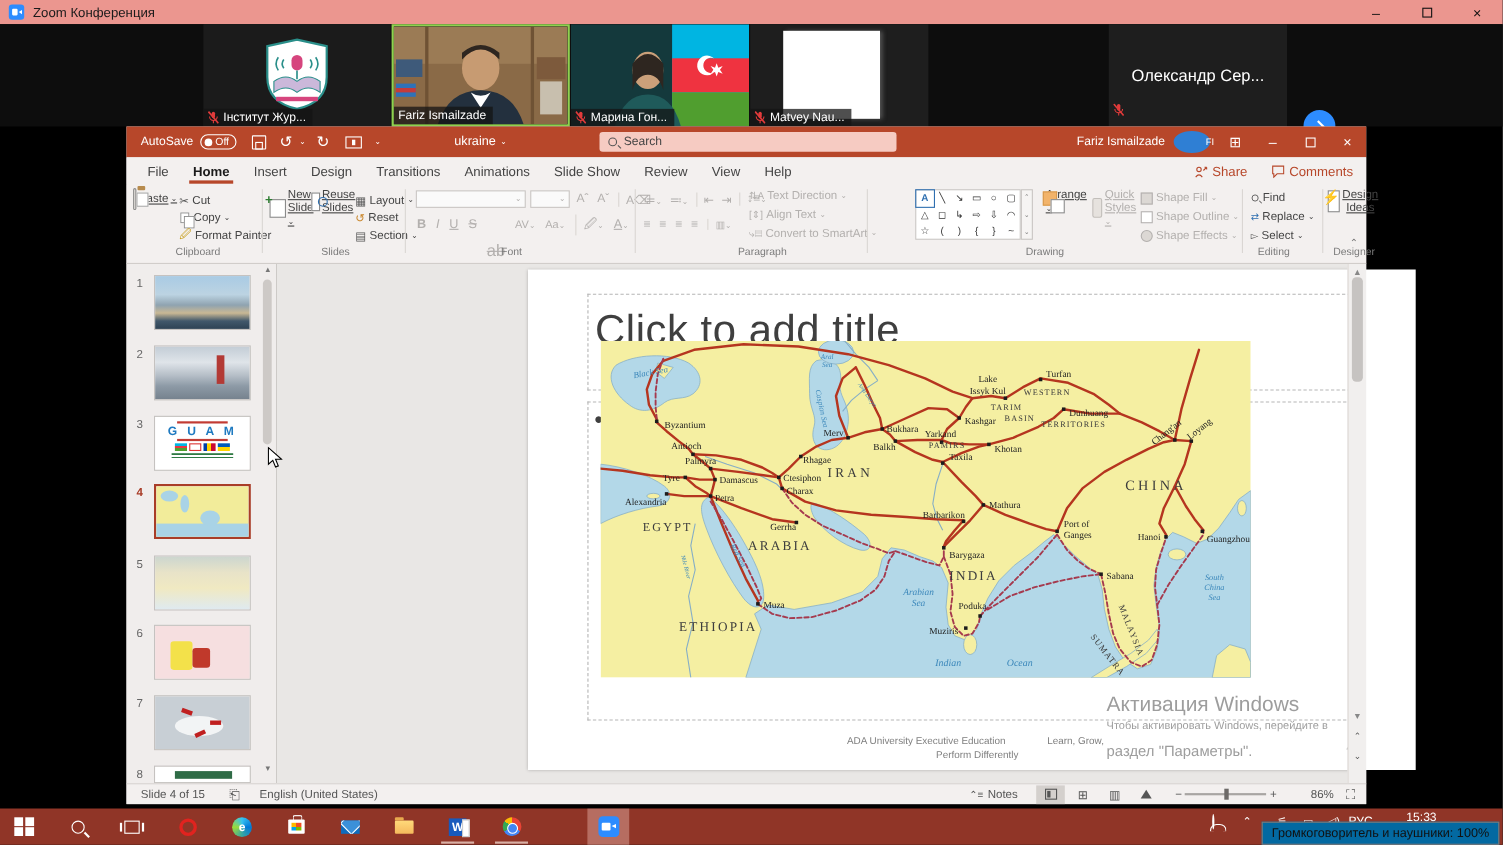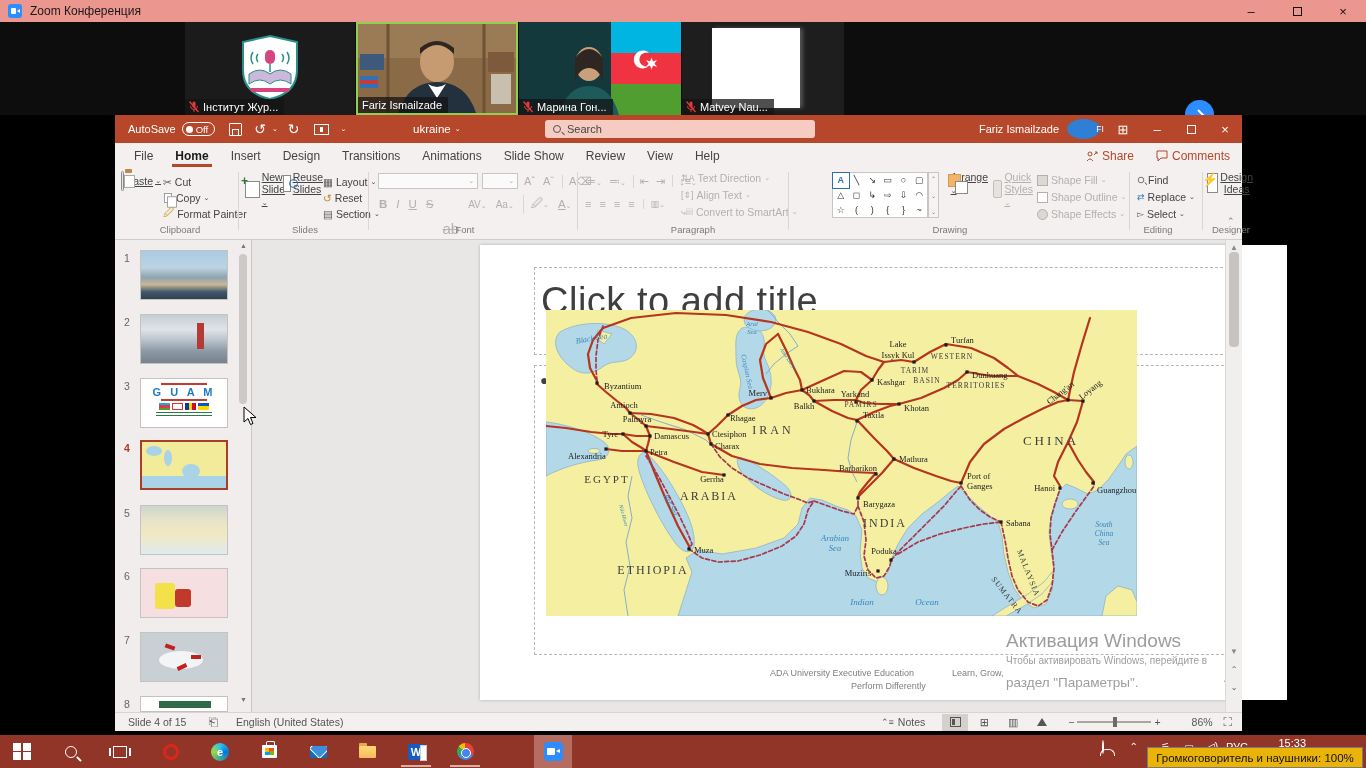--- a/index.html
+++ b/index.html
@@ -146,21 +146,21 @@
   .wordi::after{content:"";position:absolute;right:-3px;top:1px;width:5px;height:14px;background:#fff;border:1px solid #ccc;}
   .chrome{width:17px;height:17px;border-radius:50%;background:conic-gradient(#ea4335 0 33%,#4285f4 0 66%,#34a853 0 85%,#fbbc05 0);position:relative;}
   .chrome::after{content:"";position:absolute;left:4.5px;top:4.5px;width:8px;height:8px;border-radius:50%;background:#4285f4;border:1.6px solid #fff;}
   .zoomi{width:19px;height:19px;border-radius:4px;background:#2d8cff;position:relative;}
   .zoomi::before{content:"";position:absolute;left:3px;top:6px;width:8px;height:7px;background:#fff;border-radius:1px;}
   .zoomi::after{content:"";position:absolute;left:12px;top:7px;border-top:2.5px solid transparent;border-bottom:2.5px solid transparent;border-right:4px solid #fff;}
   .runline{position:absolute;top:30px;height:2px;width:30px;background:#d8b0a5;}
   .tb-hl{position:absolute;left:534px;top:0;width:38px;height:33px;background:rgba(255,215,205,.35);}
   #tray{position:absolute;right:0;top:0;height:33px;color:#fff;}
   .tray-item{position:absolute;top:6px;font-size:11px;color:#fff;}
-  #tooltip{left:1147px;top:747px;width:216px;height:21px;background:#eab308;border:1px solid #7a7a7a;display:flex;align-items:center;justify-content:center;font-size:11.5px;color:#111;z-index:60;}
+  #tooltip{left:1147px;top:747px;width:216px;height:21px;background:#0369a1;border:1px solid #7a7a7a;display:flex;align-items:center;justify-content:center;font-size:11.5px;color:#111;z-index:60;}
   .person{width:9px;height:9px;border:1.4px solid #fff;border-radius:50%;position:relative;}
   .person::after{content:"";position:absolute;left:-3px;top:8px;width:13px;height:6px;border:1.4px solid #fff;border-bottom:none;border-radius:6px 6px 0 0;}
   
   .mcity{font-family:"Liberation Serif",serif;font-size:8.5px;fill:#222;}
   .mregion{font-family:"Liberation Serif",serif;fill:#3d3d3d;}
   .mwater{font-family:"Liberation Serif",serif;font-style:italic;fill:#3b87ba;}
   #cursor{z-index:100;}
 </style>
 </head>
 <body>
@@ -252,20 +252,29 @@
           <rect x="3.5" y="0.5" width="3" height="6" rx="1.5" fill="#e23b3b"></rect>
           <path d="M1.5,5 a3.5,3.5 0 0 0 7,0" stroke="#e23b3b" fill="none"></path>
           <line x1="5" y1="8.5" x2="5" y2="11" stroke="#e23b3b"></line>
           <line x1="0.5" y1="0.5" x2="9.5" y2="11" stroke="#e23b3b" stroke-width="1.5"></line>
         </svg>
       <span>Matvey Nau...</span>
     </span>
   </div>
 
 
+  <div class="vtile" style="left:1008px;width:162px;">
+    <span class="vname-center">Олександр Сер...</span>
+    <span class="micoff"><svg width="10" height="12" viewBox="0 0 10 12">
+          <rect x="3.5" y="0.5" width="3" height="6" rx="1.5" fill="#e23b3b"></rect>
+          <path d="M1.5,5 a3.5,3.5 0 0 0 7,0" stroke="#e23b3b" fill="none"></path>
+          <line x1="5" y1="8.5" x2="5" y2="11" stroke="#e23b3b"></line>
+          <line x1="0.5" y1="0.5" x2="9.5" y2="11" stroke="#e23b3b" stroke-width="1.5"></line>
+        </svg></span>
+  </div>
   <div class="abs" id="next-participants">
     <svg width="12" height="12" viewBox="0 0 12 12">
         <polyline points="4,1 9,6 4,11" fill="none" stroke="#fff" stroke-width="2"></polyline>
       </svg>
   </div>
 </div>
 
 <div class="abs" id="ppt">
   <div id="ppt-titlebar">
     <div class="qat" style="left:13px;gap:6px;">

